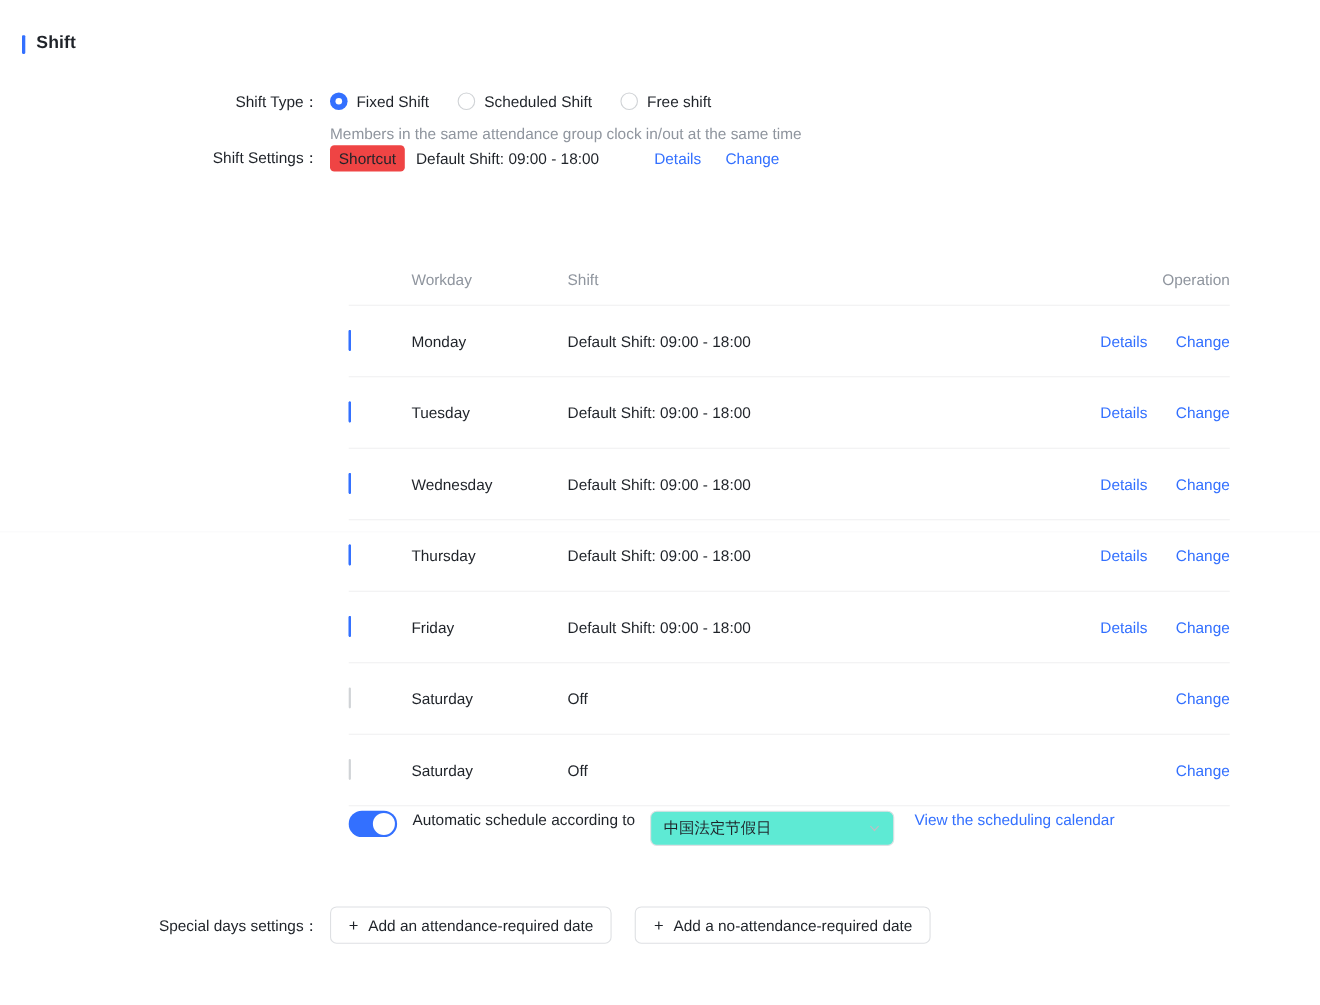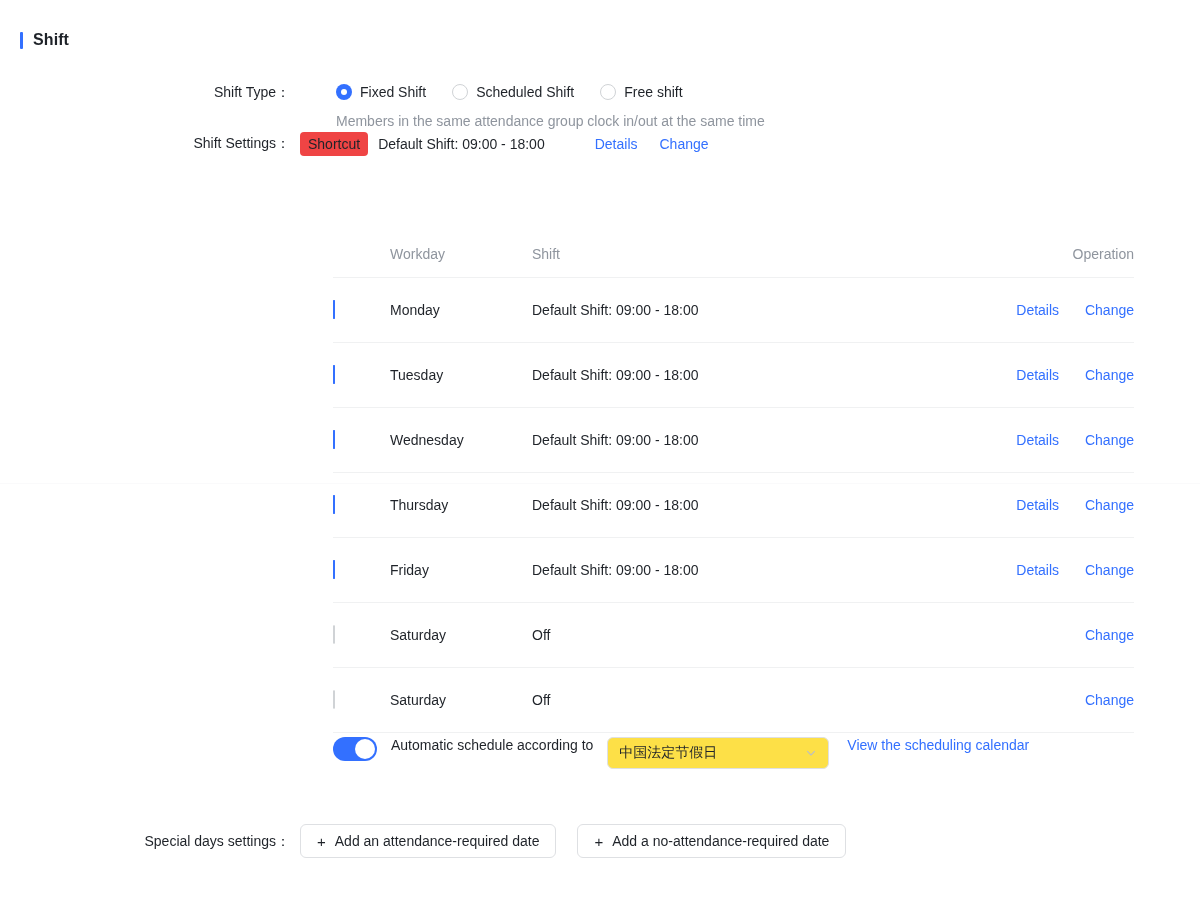--- a/index.html
+++ b/index.html
@@ -50,21 +50,20 @@
     color: #1f2329;
     padding-right: 10px;
     box-sizing: border-box;
     flex: 0 0 300px;
     line-height: 22px;
   }
 
   
   #shift-type-row {
     margin-top: 29px;
-    gap: 36px;
   }
   .radio-group {
     display: flex;
     align-items: center;
   }
   .radio-item {
     display: flex;
     align-items: center;
     margin-right: 26px;
     cursor: pointer;
@@ -133,21 +132,21 @@
     font-size: 14px;
     cursor: pointer;
     text-decoration: none;
   }
   #shift-settings-details { margin-left: 50px; }
   #shift-settings-change { margin-left: 22px; }
 
   
   .table-wrap {
     position: absolute;
-    left: 333px;
+    left: 317px;
     top: 222px;
     width: 801px;
   }
   .table-head {
     display: flex;
     align-items: center;
     height: 56px;
     border-bottom: 1px solid #f0f1f2;
     padding-top: 8px;
     box-sizing: border-box;
@@ -238,21 +237,21 @@
     font-size: 14px;
     color: #1f2329;
     margin-left: 14px;
   }
   .select-box {
     margin-left: 14px;
     width: 222px;
     height: 32px;
     border: 1px solid #dee0e3;
     border-radius: 6px;
-    background: #fde047;
+    background: #5eead4;
     display: flex;
     align-items: center;
     justify-content: space-between;
     padding: 0 11px;
     box-sizing: border-box;
     cursor: pointer;
   }
   .select-value {
     font-size: 14px;
     color: #1f2329;

